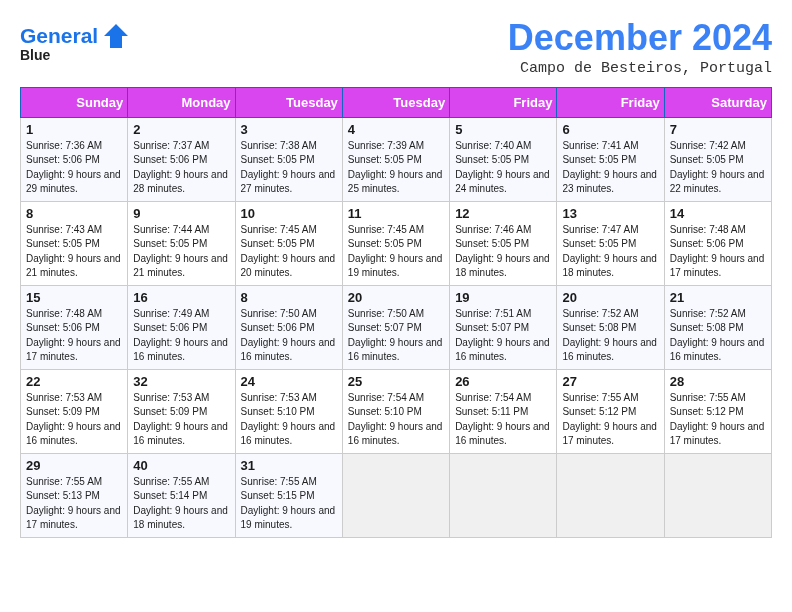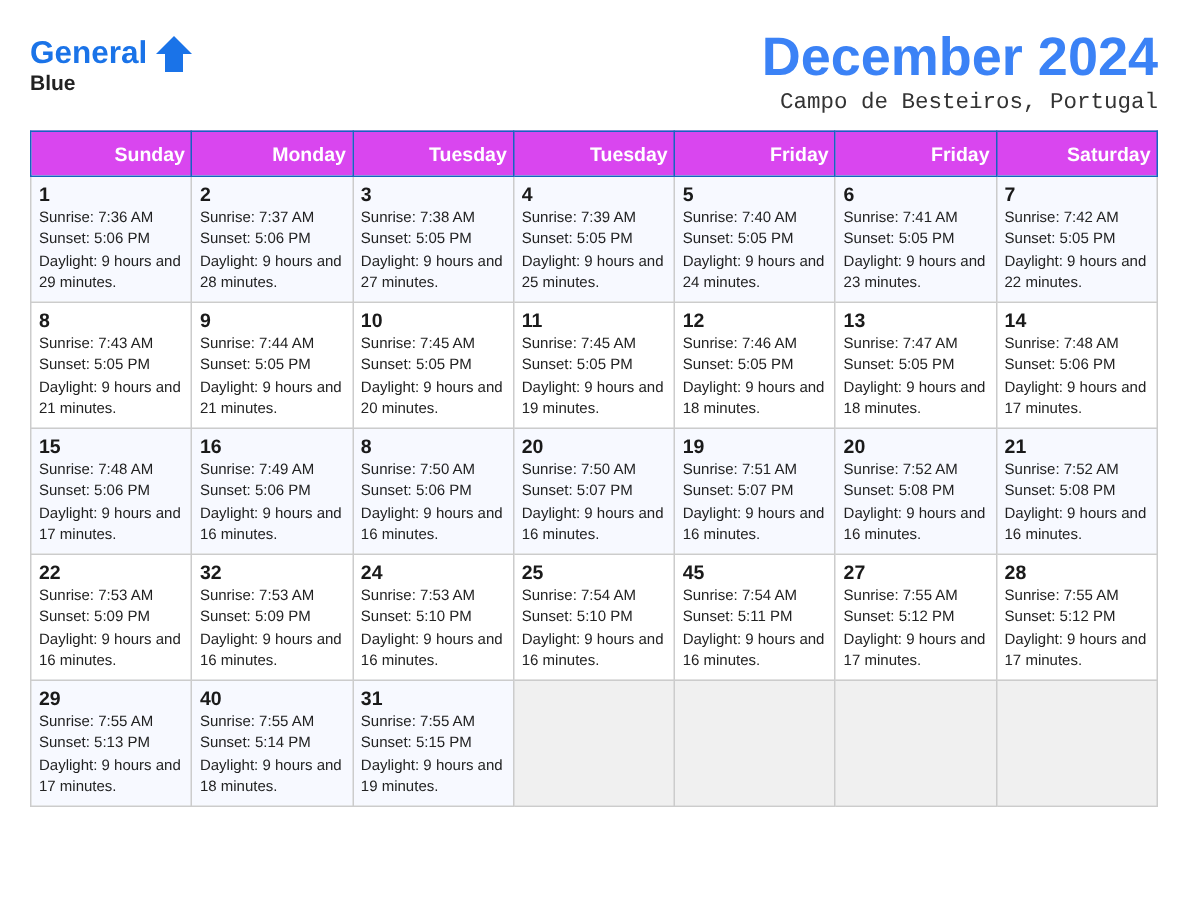--- a/index.html
+++ b/index.html
@@ -317,21 +317,21 @@
       </td>
         <td>
         <span class="day-num">25</span>
         <div class="day-info">
           Sunrise: 7:54 AM<br>
           Sunset: 5:10 PM<br>
           Daylight: 9 hours and 16 minutes.
         </div>
       </td>
         <td>
-        <span class="day-num">45</span>
+        <span class="day-num">26</span>
         <div class="day-info">
           Sunrise: 7:54 AM<br>
           Sunset: 5:11 PM<br>
           Daylight: 9 hours and 16 minutes.
         </div>
       </td>
         <td>
         <span class="day-num">27</span>
         <div class="day-info">
           Sunrise: 7:55 AM<br>

